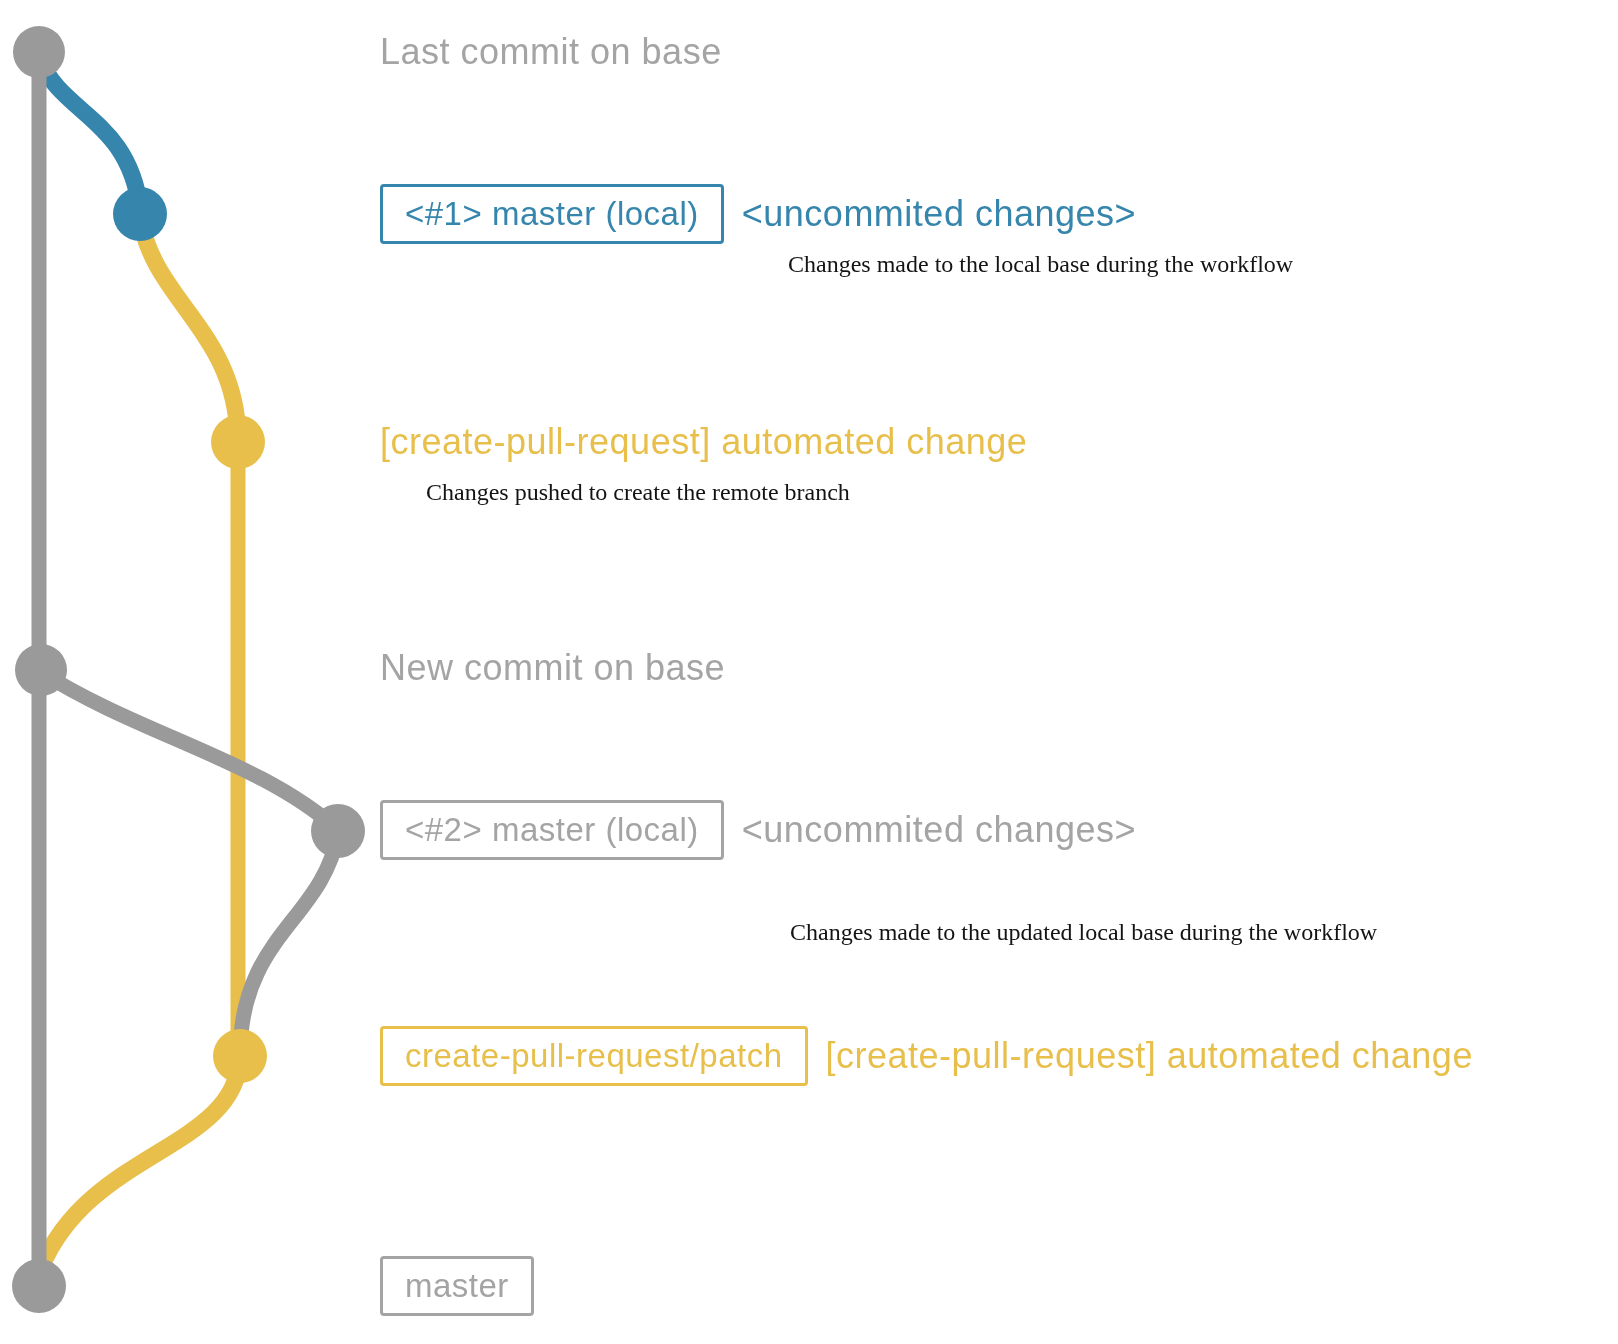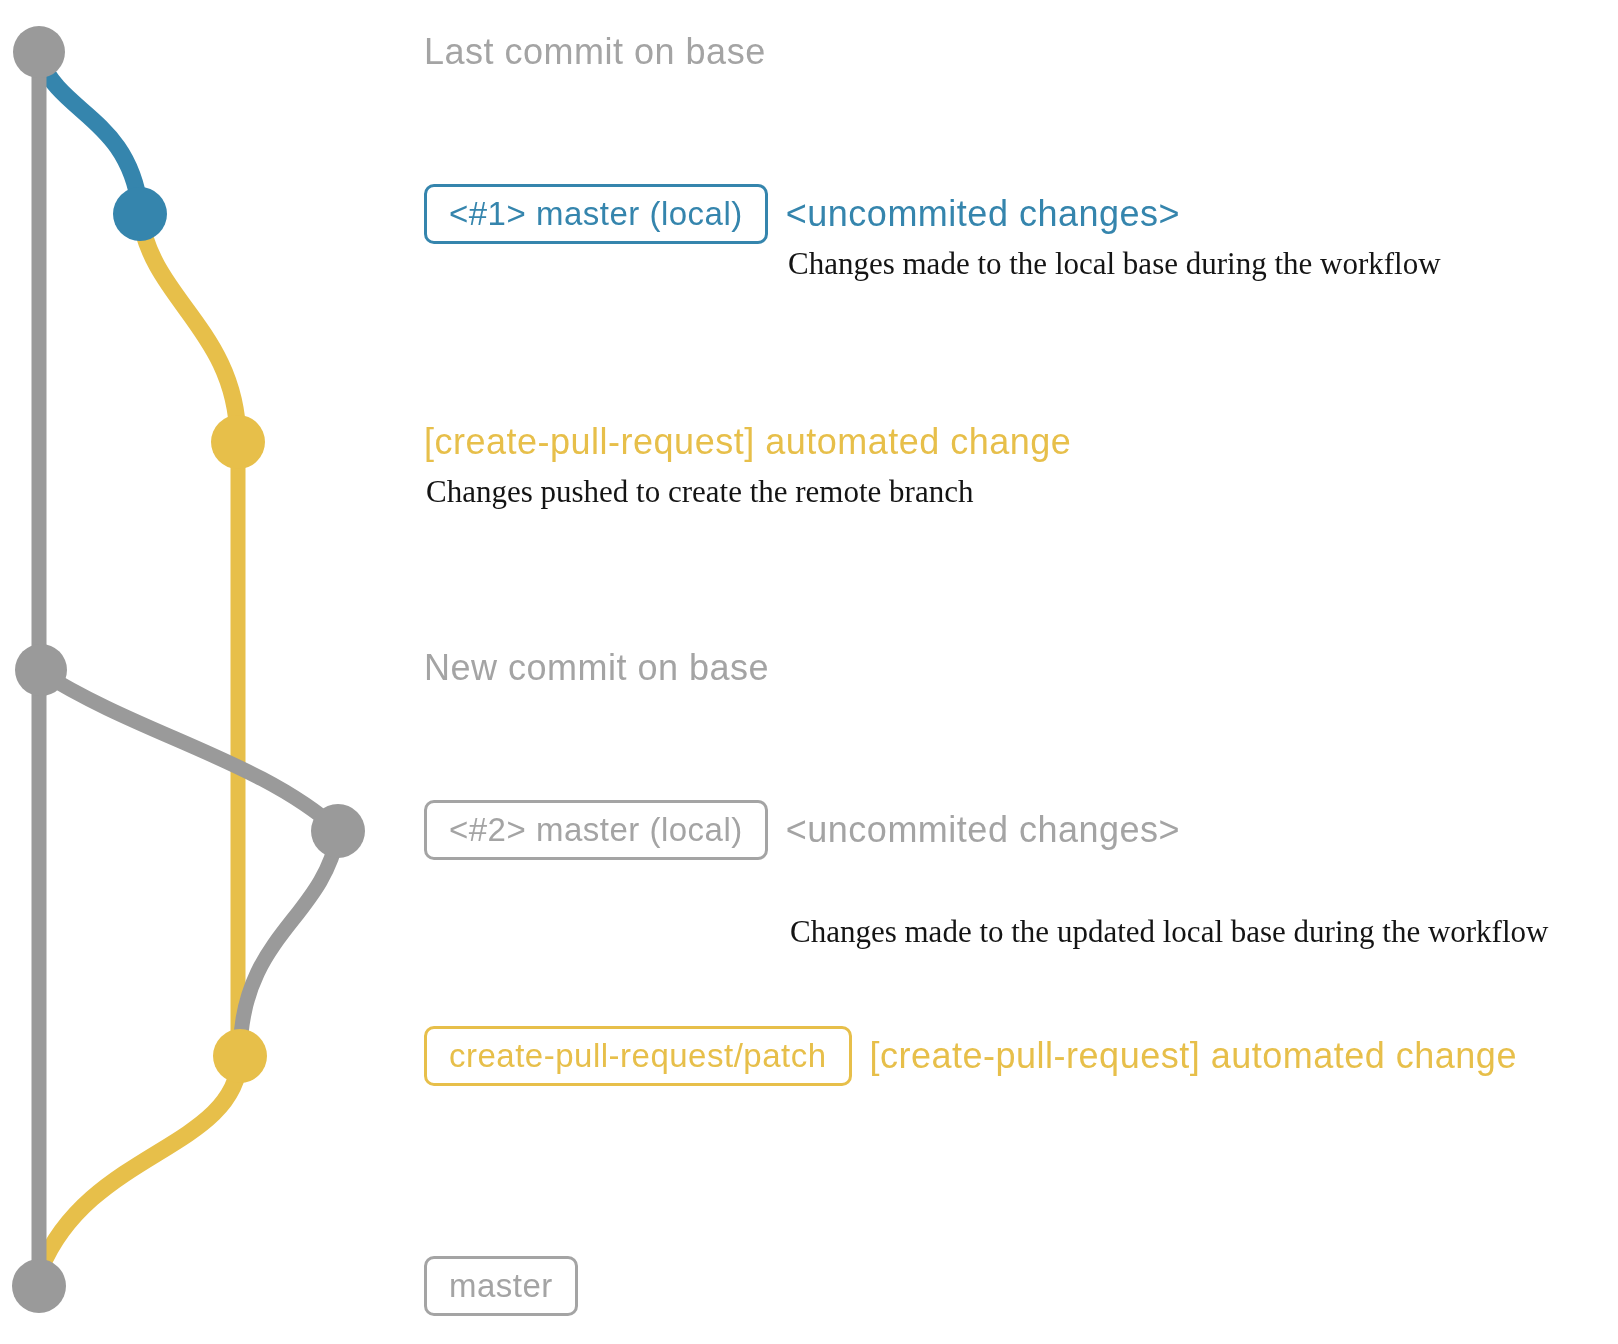--- a/index.html
+++ b/index.html
@@ -17,53 +17,53 @@
   .stroke-gray   { stroke:#9a9a9a; }
   .stroke-blue   { stroke:#3585ad; }
   .stroke-yellow { stroke:#e7bf4a; }
   .fill-gray   { fill:#9a9a9a; }
   .fill-blue   { fill:#3585ad; }
   .fill-yellow { fill:#e7bf4a; }
 
   
   .row {
     position:absolute;
-    left:424px;
+    left:380px;
     display:flex;
     align-items:center;
     gap:18px;
     transform:translateY(-50%);
     white-space:nowrap;
   }
   .plain-label {
     font-size:36px;
     letter-spacing:0.5px;
   }
   .note {
     font-size:36px;
     letter-spacing:0.5px;
   }
   .badge {
     display:inline-block;
     font-size:33px;
     letter-spacing:0.5px;
     padding:8px 22px;
     border:3px solid currentColor;
-    border-radius:10px;
+    border-radius:4px;
     background:transparent;
   }
   .c-gray   { color:#a4a4a4; }
   .c-blue   { color:#3585ad; }
   .c-yellow { color:#e7bf4a; }
 
   .caption {
     position:absolute;
     transform:translateY(-50%);
     font-family:"Liberation Serif", serif;
-    font-size:31px;
+    font-size:24px;
     color:#141414;
     white-space:nowrap;
   }
 </style>
 </head>
 <body>
 
 <div id="canvas">
 
   <svg id="graph-svg" width="420" height="1344" viewBox="0 0 420 1344">

